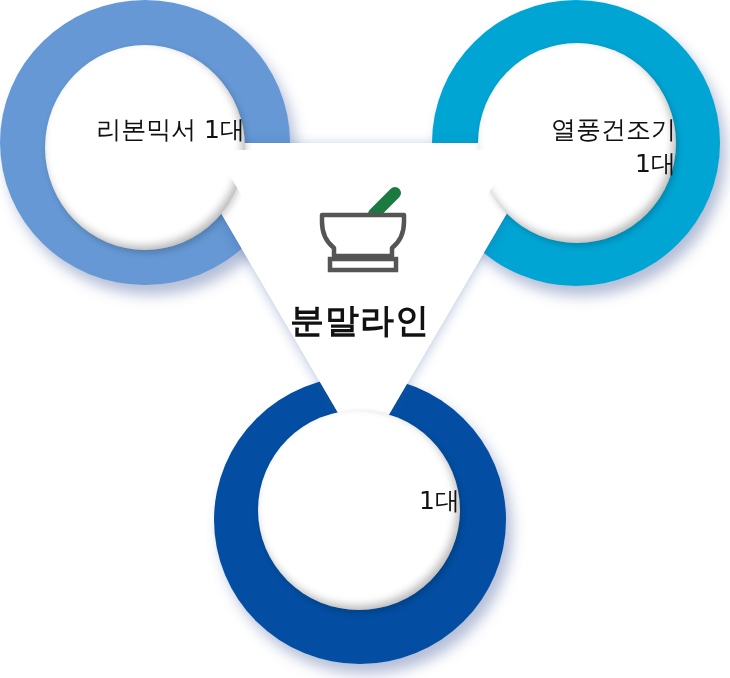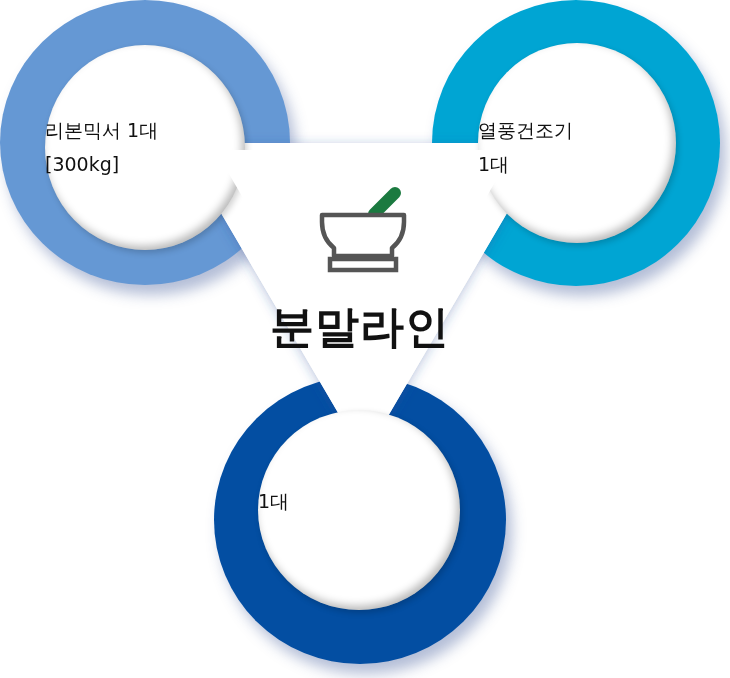--- a/index.html
+++ b/index.html
@@ -2,24 +2,24 @@
 <html><head>
 <meta charset="utf-8">
 <style>
   html, body { margin: 0; padding: 0; background: #ffffff; }
   body { width: 730px; height: 678px; position: relative; overflow: hidden;
          font-family: "DejaVu Sans", "Liberation Sans", sans-serif; }
   .ring { position: absolute; border-radius: 50%; }
   .ring-shadow { box-shadow: 6px 10px 14px rgba(40,70,140,0.35); }
   .disk { position: absolute; border-radius: 50%; background: #ffffff;
           box-shadow: -3px -4px 8px rgba(0,0,0,0.28) inset, 2px 3px 6px rgba(0,0,0,0.18); }
-  .label { position: absolute; text-align: left; color: #111; font-size: 19px; line-height: 34px; }
+  .label { position: absolute; text-align: right; color: #111; font-size: 25px; line-height: 34px; }
   .tri { position: absolute; left: 0; top: 0; }
   .center-title { position: absolute; left: 260px; width: 200px; top: 298px; text-align: center;
-                  font-size: 44px; font-weight: bold; color: #111; letter-spacing: 1px; }
+                  font-size: 34px; font-weight: bold; color: #111; letter-spacing: 1px; }
   .icon { position: absolute; left: 312px; top: 178px; }
 </style>
 </head>
 <body>
 
 <div class="ring ring-shadow" style="left:0px; top:0px; width:290px; height:285px; background:#6598d4;"></div>
 <div class="ring ring-shadow" style="left:432px; top:0px; width:288px; height:286px; background:#00a5d3;"></div>
 <div class="ring ring-shadow" style="left:214px; top:376px; width:292px; height:288px; background:#034ea2;"></div>
 
 <svg class="tri" width="730" height="678">
@@ -35,21 +35,20 @@
 <div class="disk" style="left:45px; top:45px; width:200px; height:205px;"></div>
 <div class="disk" style="left:478px; top:43px; width:198px; height:200px;"></div>
 <div class="disk" style="left:258px; top:410px; width:202px; height:200px;"></div>
 
 <svg class="tri" width="730" height="678">
   <polygon points="215,150 514,150 364,405" fill="#ffffff"></polygon>
 </svg>
 
 <div class="label" style="left:45px; top:113px; width:200px;">
   <div>리본믹서 1대</div>
-  <div>[300kg]</div>
 </div>
 <div class="label" style="left:478px; top:113px; width:198px;">
   <div>열풍건조기</div>
   <div>1대</div>
 </div>
 <div class="label" style="left:258px; top:484px; width:202px;">
   <div>1대</div>
 </div>
 
 <svg class="icon" width="100" height="100" viewBox="0 0 100 100">

